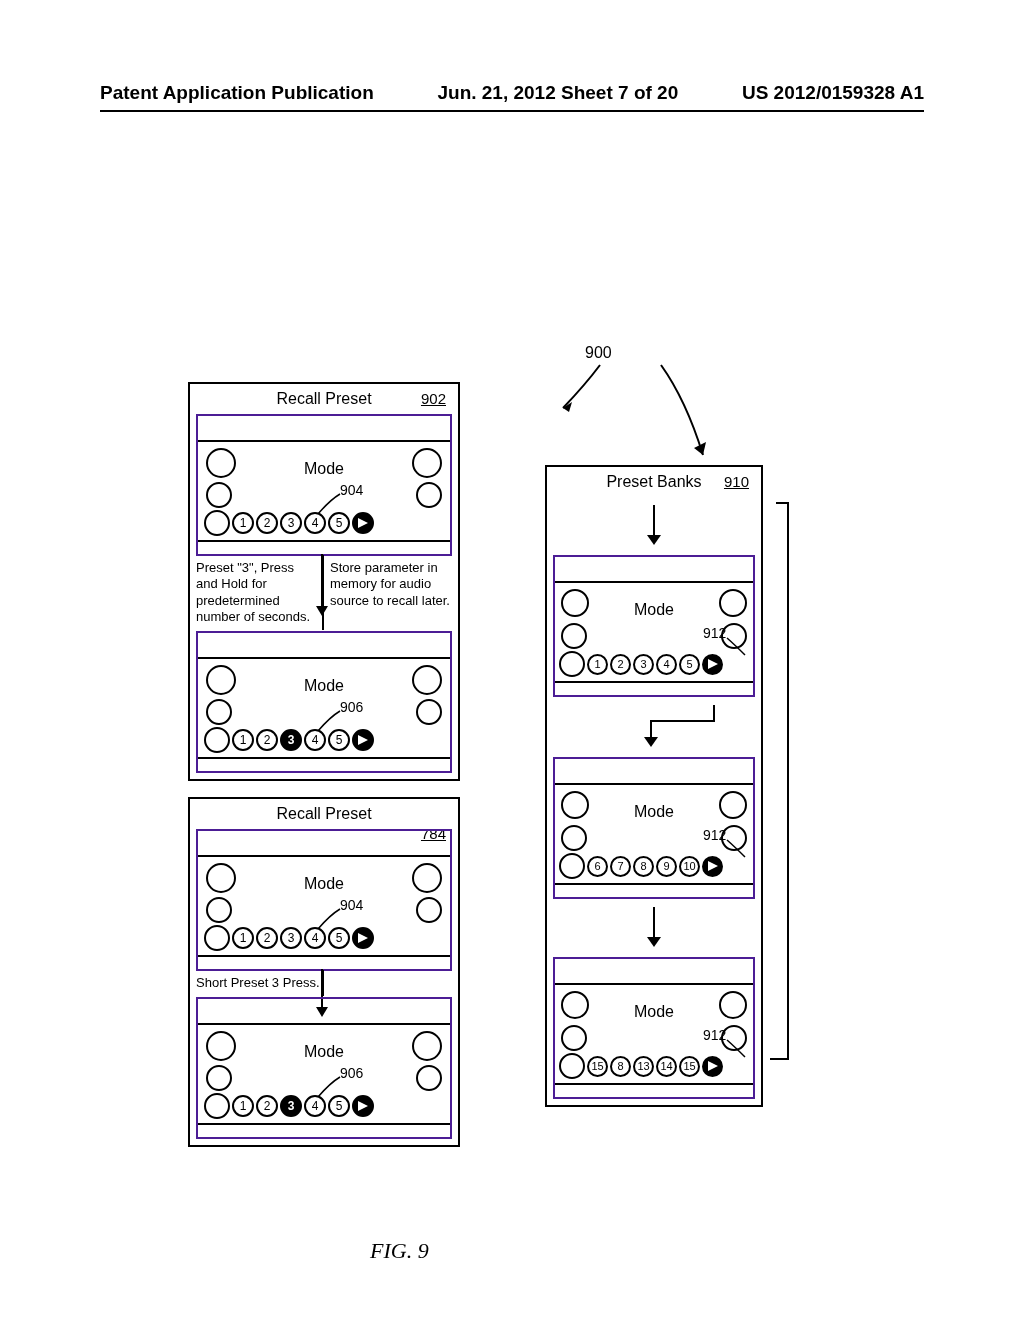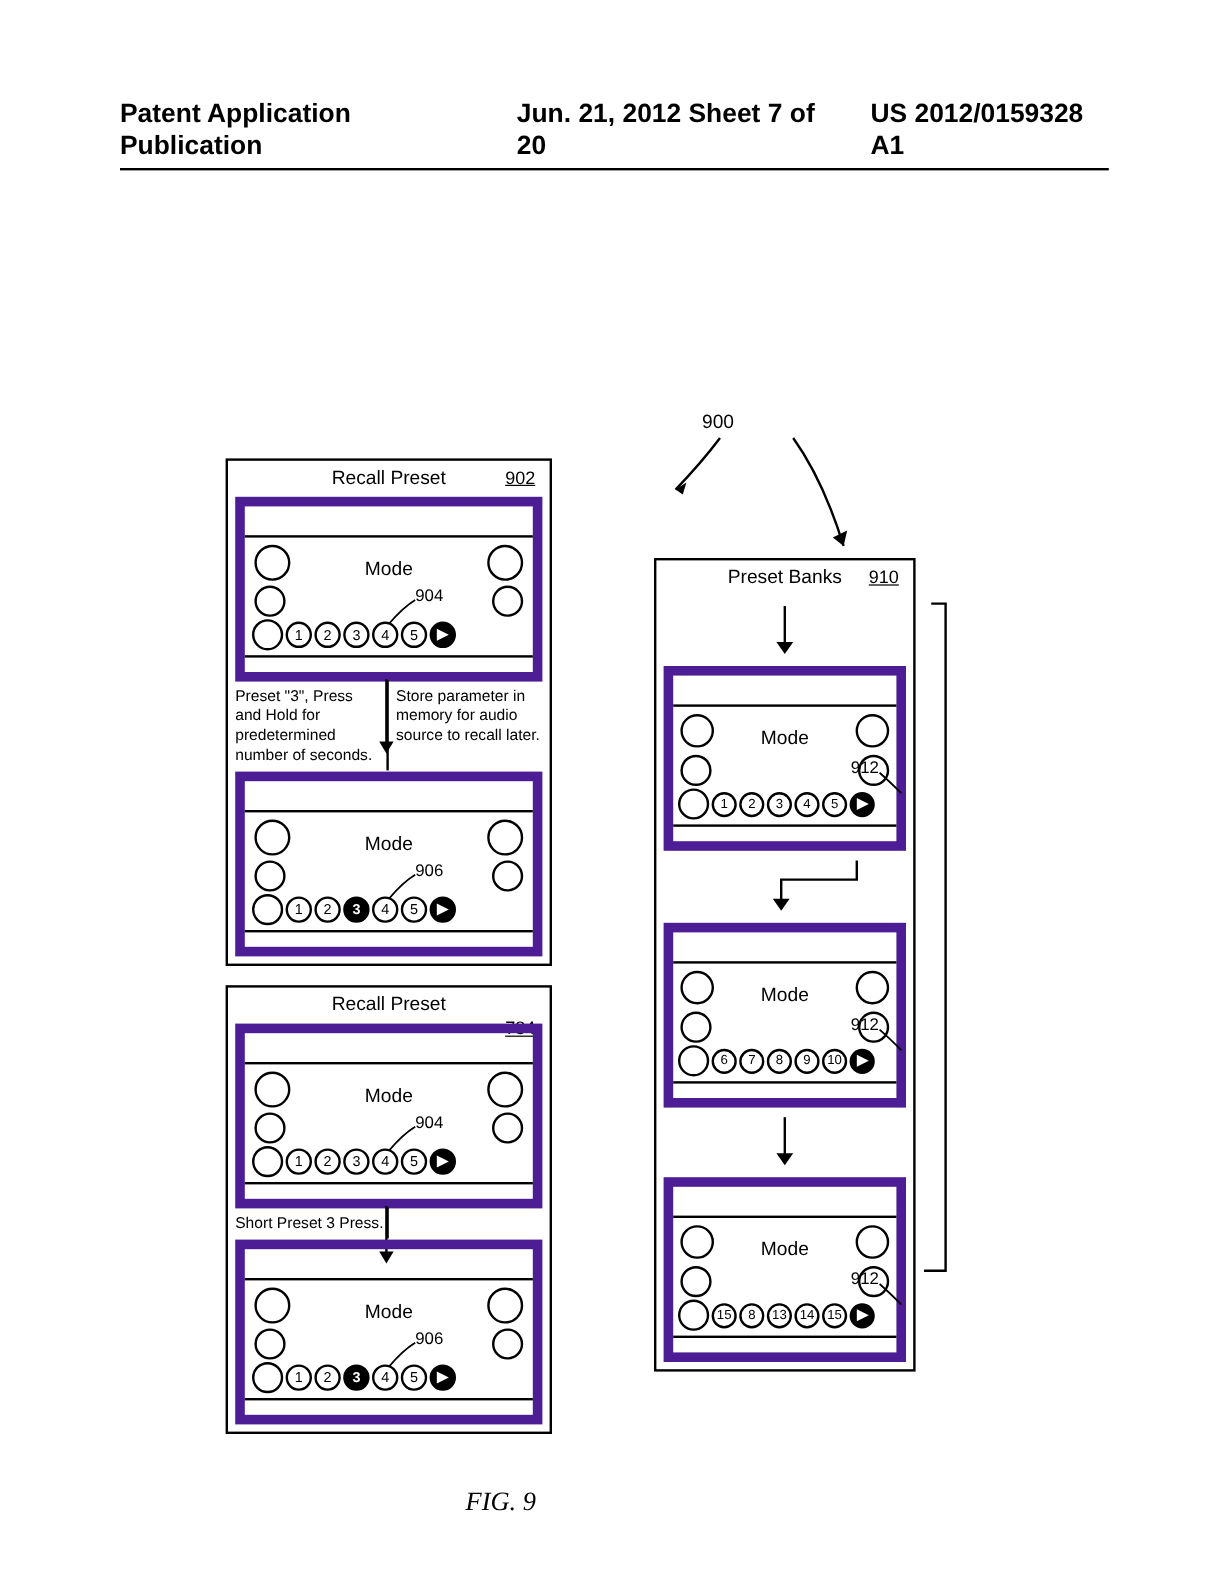--- a/index.html
+++ b/index.html
@@ -1,37 +1,37 @@
 <!DOCTYPE html>
 <html><head>
 <meta charset="utf-8">
 <style>
   * { box-sizing: border-box; margin: 0; padding: 0; }
   body { font-family: Arial, Helvetica, sans-serif; background: #fff; color: #000; }
   .page { width: 1024px; height: 1320px; position: relative; background: #fff; }
   .header { position: absolute; top: 82px; left: 0; width: 100%; padding: 0 100px 6px 100px; }
-  .header-row { display: flex; justify-content: space-between; font-size: 22px; font-weight: bold; gap: 32px; }
+  .header-row { display: flex; justify-content: space-between; font-size: 19px; font-weight: bold; gap: 32px; }
   .header-rule { border-bottom: 2.5px solid #000; margin-top: 6px; width: 100%; }
   .content { position: absolute; top: 160px; left: 0; width: 100%; height: 1000px; }
 
   .ref-900 { position: absolute; top: 184px; left: 585px; font-size: 16px; }
   .arrow-900-left { position: absolute; top: 200px; left: 555px; }
   .arrow-900-right { position: absolute; top: 200px; left: 658px; }
 
   
   .col-left { position: absolute; top: 222px; left: 188px; width: 272px; }
   .col-right { position: absolute; top: 305px; left: 545px; width: 218px; }
 
   .outer-box { border: 2px solid #000; padding: 4px 4px 6px 4px; margin-bottom: 16px; }
   .section-title { text-align: center; font-size: 16px; padding: 2px 0 6px 0; position: relative; }
   .ref-top-right { position: absolute; right: 8px; text-decoration: underline; font-size: 15px; }
 
   
   .panel-wrap { position: relative; }
-  .panel { border: 8px solid #4c1d95; margin: 0 2px; }
+  .panel { border: 2px solid #4c1d95; margin: 0 2px; }
   .panel-screen { height: 26px; border-bottom: 2px solid #000; }
   .panel-body { position: relative; height: 98px; }
   .panel-foot { height: 14px; border-top: 2px solid #000; }
 
   .knob { width: 26px; height: 26px; border: 2px solid #000; border-radius: 50%; position: absolute; }
   .knob-lg { width: 30px; height: 30px; }
   .mode-label { position: absolute; font-size: 16px; text-align: center; }
 
   .preset-row { position: absolute; display: flex; gap: 2px; align-items: center; }
   .preset-btn { width: 22px; height: 22px; border: 2px solid #000; border-radius: 50%; font-size: 12px; display: flex; align-items: center; justify-content: center; background: #fff; }
@@ -57,21 +57,21 @@
   .ref-label { position: absolute; font-size: 14px; }
   .ref-leader { position: absolute; }
 
   
   .vstep { display: flex; justify-content: center; padding: 8px 0 10px 0; }
   .vstep svg { display: block; }
 
   
   .loopback { position: absolute; }
 
-  .fig-caption { position: absolute; top: 1078px; left: 388px; font-size: 22px; font-style: italic; font-family: "Times New Roman", serif; }
+  .fig-caption { position: absolute; top: 1078px; left: 370px; font-size: 22px; font-style: italic; font-family: "Times New Roman", serif; }
 
   svg { overflow: visible; }
 </style>
 </head>
 <body>
 
 <div class="page">
   <div class="header">
     <div class="header-row">
       <span>Patent Application Publication</span>

